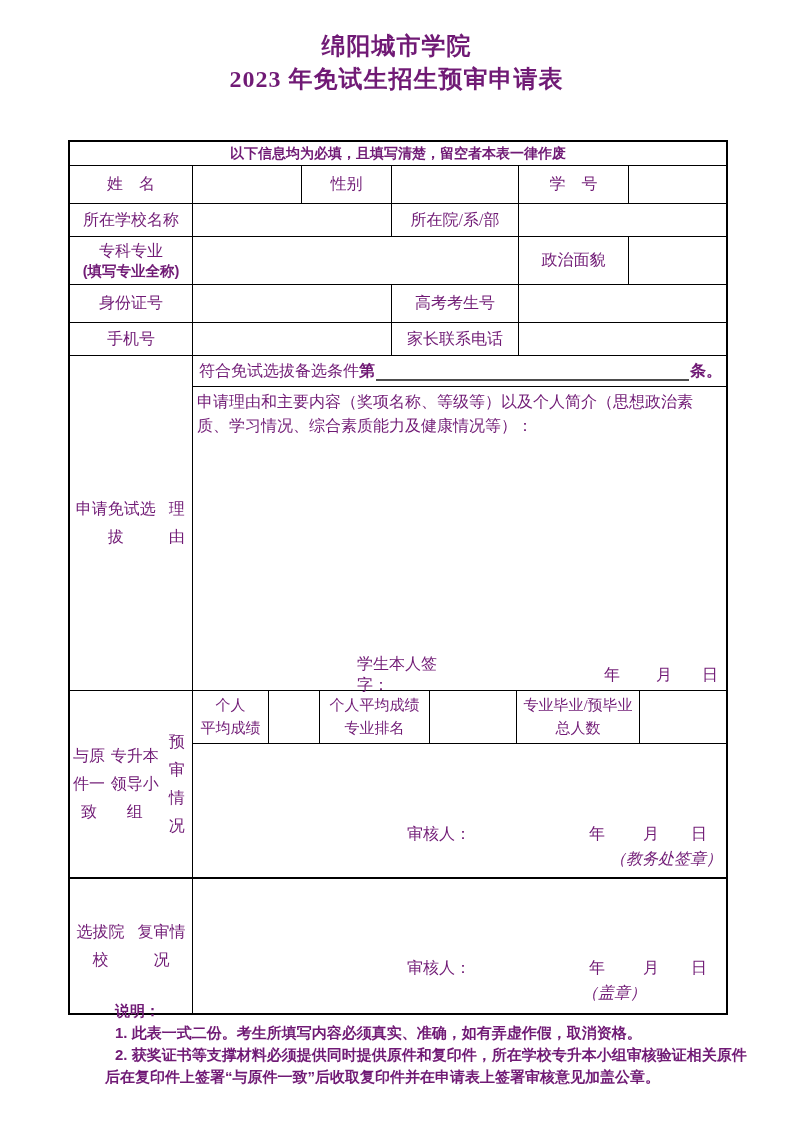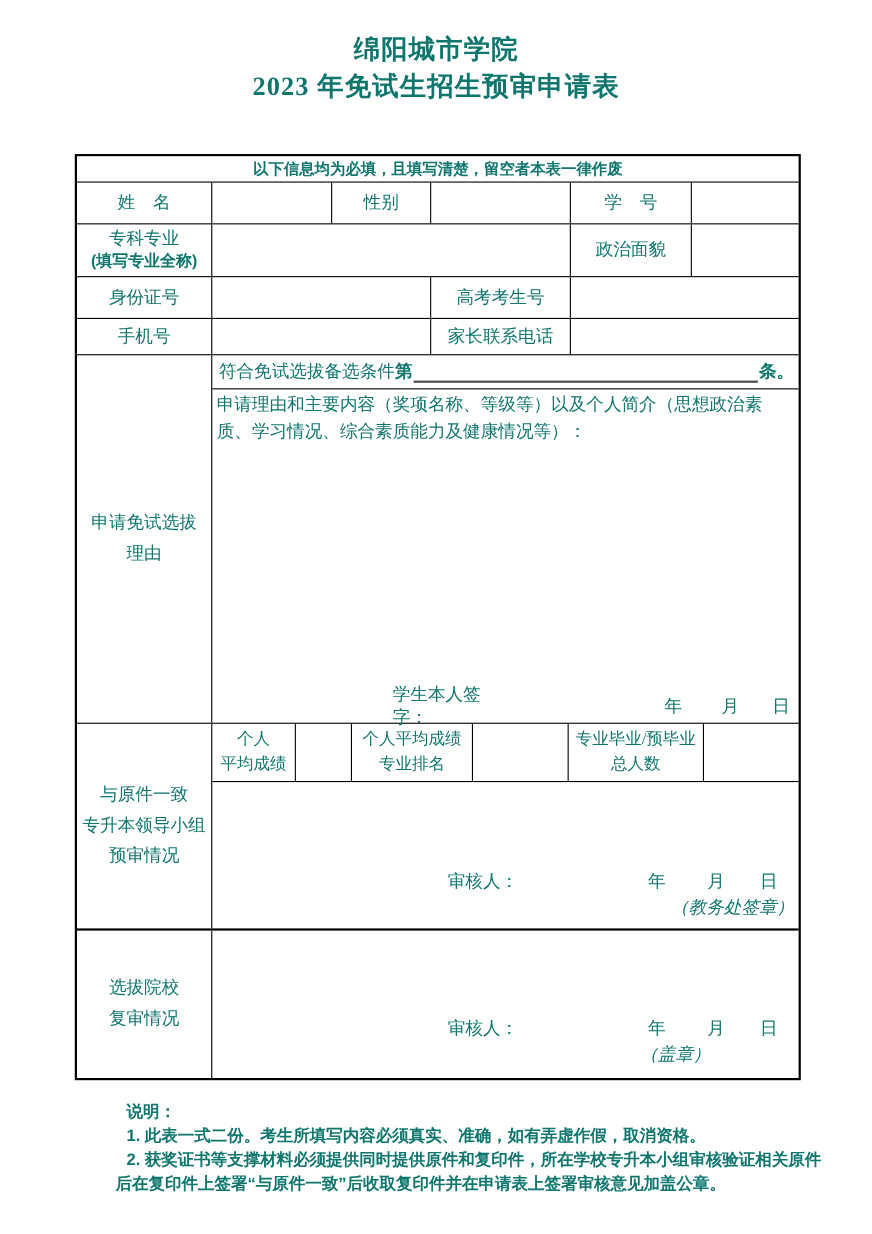--- a/index.html
+++ b/index.html
@@ -1,19 +1,19 @@
 <!DOCTYPE html>
 <html><head>
 <meta charset="utf-8">
 <style>
   * { margin:0; padding:0; box-sizing:border-box; }
   html,body { background:#888; }
   .page {
     position:relative; width:793px; height:1122px; margin:0 auto;
-    background:#ffffff; color:#0f766e;
+    background:#ffffff; color:#701a75;
     font-family:"Liberation Serif","DejaVu Serif",serif;
   }
   
   .titles { padding-top:30px; text-align:center; font-weight:bold;
             font-size:24px; line-height:33px; letter-spacing:1px; }
   
   .form-table {
     position:absolute; left:68px; top:140px; width:660px;
     border:2px solid #000; background:#fff;
   }
@@ -27,21 +27,21 @@
   .h24 { height:24px; } .h38 { height:38px; } .h33 { height:33px; } .h48 { height:48px; }
   .header-note { width:100%; font-family:"Liberation Sans","DejaVu Sans",sans-serif;
                  font-weight:bold; font-size:14px; }
   .w109{width:109px;flex:none;} .w90{width:90px;flex:none;text-align:right;} .w127{width:127px;flex:none;}
   .w110{width:110px;flex:none;} .w199{width:199px;flex:none;} .w326{width:326px;flex:none;}
   .two-line { display:flex; flex-direction:column; justify-content:center; line-height:21px; }
   .bold-sub { font-weight:bold; font-size:14.5px; font-family:"Liberation Sans","DejaVu Sans",sans-serif; }
   
   .section { display:flex; }
   .sec-left { width:123px; flex:none; border-right:1px solid #000; display:flex;
-              flex-direction:column; align-items:center; justify-content:center;
+              flex-direction:row; align-items:center; justify-content:center;
               font-size:16px; line-height:28px; text-align:center; }
   .sec-right { flex:1; display:flex; flex-direction:column; }
   .reason-sec { height:335px; }
   .cond-row { height:31px; border-bottom:1px solid #000; display:flex;
               align-items:center; padding:0 4px 0 6px; font-size:16px; }
   .cond-bold { font-weight:bold; }
   .fill-line { flex:1; align-self:flex-end; margin:0 1px 5px 1px;
                border-bottom:2px solid #4d4d4d; height:1px; }
   .reason-area { flex:1; display:flex; flex-direction:column;
                  justify-content:space-between; padding:3px 8px 2px 4px; }
@@ -92,20 +92,26 @@
 
     <div class="t-row h38">
       <div class="cell lbl-col">姓　名</div>
       <div class="cell w109"></div>
       <div class="cell w90">性别</div>
       <div class="cell w127"></div>
       <div class="cell w110">学　号</div>
       <div class="cell grow"></div>
     </div>
 
+    <div class="t-row h33">
+      <div class="cell lbl-col">所在学校名称</div>
+      <div class="cell w199"></div>
+      <div class="cell w127">所在院/系/部</div>
+      <div class="cell grow"></div>
+    </div>
 
     <div class="t-row h48">
       <div class="cell lbl-col two-line">
         <span>专科专业</span>
         <span class="bold-sub">(填写专业全称)</span>
       </div>
       <div class="cell w326"></div>
       <div class="cell w110">政治面貌</div>
       <div class="cell grow"></div>
     </div>

